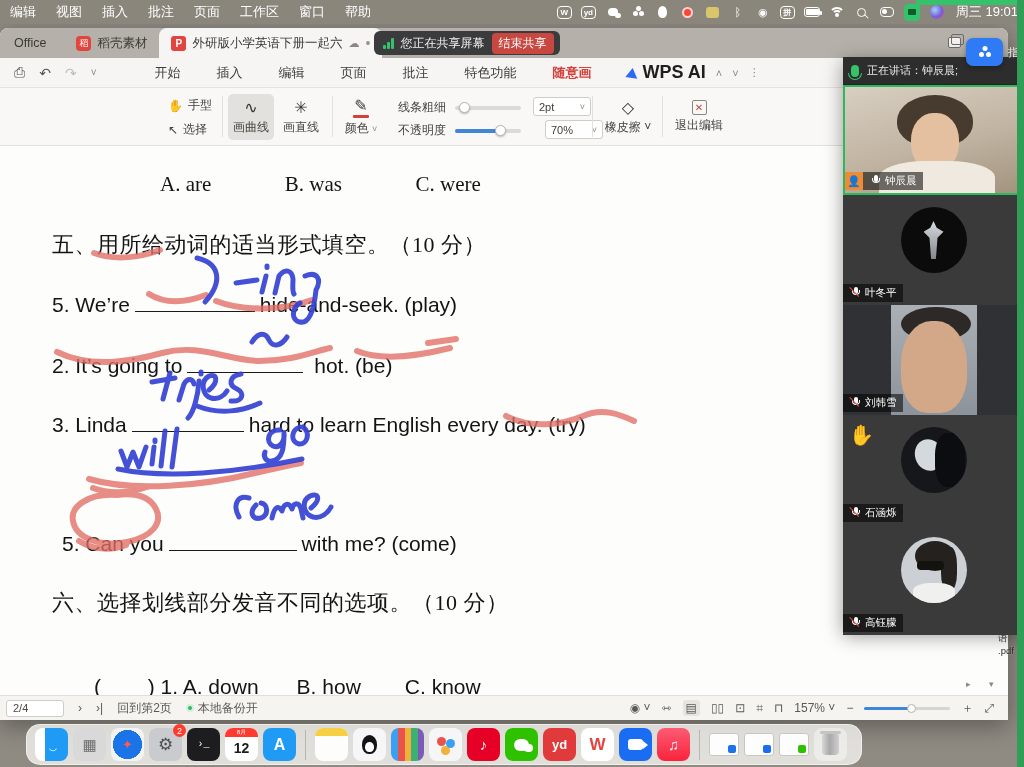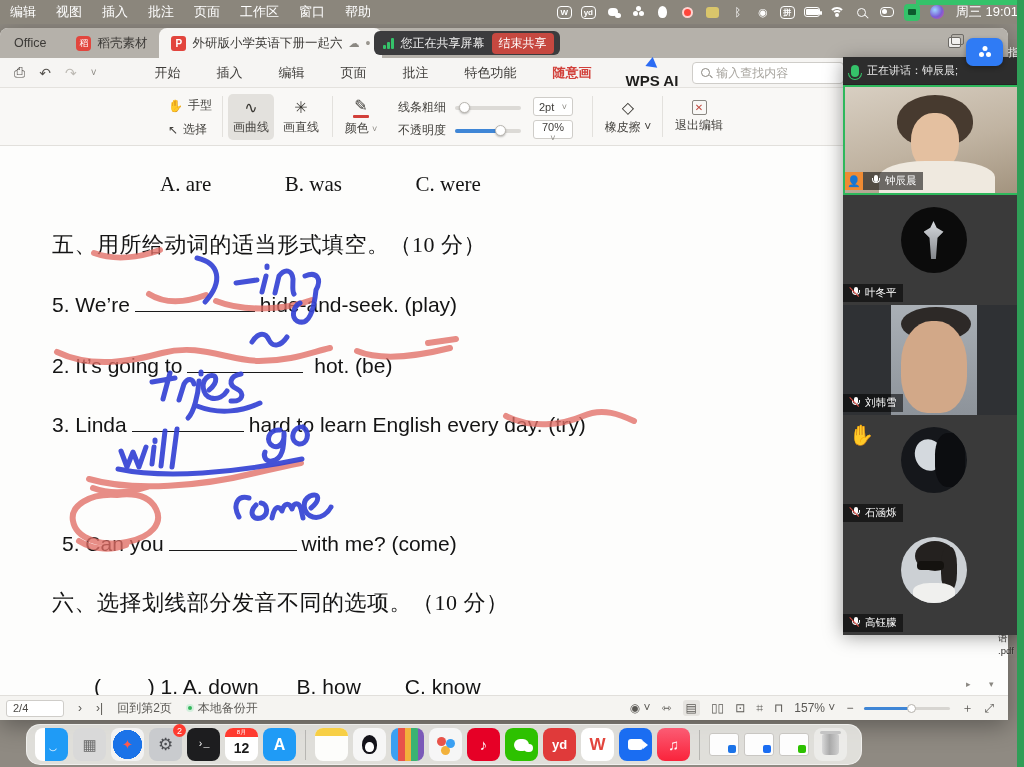--- a/index.html
+++ b/index.html
@@ -55,40 +55,40 @@
   .sharetxt{color:#f2f2f2;font-size:12px;}
   .stopbtn{background:#c64840;color:#fff;font-size:12px;border-radius:4px;padding:2px 7px;}
   .restore{width:13px;height:11px;border:1.4px solid #6e6b66;border-radius:2px;position:relative;background:#f3f2f0;}
   .restore::before{content:"";position:absolute;left:2px;top:-4px;width:11px;height:9px;border:1.4px solid #6e6b66;border-radius:2px;}
   
   .ribbon{position:absolute;left:0;top:30px;width:100%;height:30px;background:#f6f5f3;display:flex;align-items:center;font-size:13px;color:#3f3d3a;border-bottom:1px solid #e4e2de;}
   .ricon{color:#55524e;font-size:14px;margin-left:14px;}
   .rtabs{display:flex;margin-left:40px;gap:0;}
   .rtab{padding:0 18px;color:#3f3d3a;}
   .rtab.red{color:#d2403a;font-weight:bold;}
-  .ai{display:flex;align-items:center;gap:5px;margin-left:16px;font-size:15px;font-weight:bold;color:#1f1e1c;flex-direction:column;}
+  .ai{display:flex;align-items:center;gap:5px;margin-left:16px;font-size:18px;font-weight:bold;color:#1f1e1c;}
   .ai i{width:0;height:0;border-left:6px solid transparent;border-right:6px solid transparent;border-bottom:10px solid #2b6bf3;transform:rotate(8deg);}
   .searchbox{display:flex;align-items:center;gap:6px;margin-left:14px;width:152px;height:22px;border:1px solid #cfcdc9;border-radius:4px;background:#fff;padding:0 8px;}
   .searchbox .smag{width:9px;height:9px;border:1.5px solid #8a8781;border-radius:50%;position:relative;flex:0 0 auto;}
   .searchbox .smag::after{content:"";position:absolute;width:4px;border-top:1.5px solid #8a8781;right:-4px;bottom:-1px;transform:rotate(45deg);}
   .searchbox input{border:0;outline:0;width:110px;font-size:12px;color:#333;background:transparent;}
   .searchbox input::placeholder{color:#a7a49e;}
   .chev{color:#8a8781;font-size:11px;margin-left:10px;}
   
   .paintbar{position:absolute;left:0;top:60px;width:100%;height:58px;background:#f9f8f6;border-bottom:1px solid #e2e0dc;font-size:12px;color:#44423e;}
   .vsep{position:absolute;top:8px;bottom:8px;width:1px;background:#e3e1dd;}
   .tool2{position:absolute;display:flex;align-items:center;gap:5px;}
   .bigbtn{position:absolute;width:46px;height:46px;top:6px;border-radius:5px;display:flex;flex-direction:column;align-items:center;justify-content:center;gap:2px;}
   .bigbtn.sel{background:#e3e1dd;}
   .bigbtn .g{font-size:16px;color:#3a3833;height:18px;line-height:18px;}
   .colorbtn .bar{width:16px;height:3px;background:#d2403a;border-radius:1px;margin-top:-2px;}
   .slider{position:absolute;height:4px;background:#dcdad6;border-radius:2px;}
   .slider .fill{position:absolute;left:0;top:0;height:4px;background:#3f86d6;border-radius:2px;}
   .slider .knob{position:absolute;top:-4px;width:11px;height:11px;border-radius:50%;background:#fff;border:1px solid #b9b6b0;box-shadow:0 1px 2px rgba(0,0,0,.25);}
-  .ddbox{position:absolute;width:40px;height:19px;border:1px solid #cfcdc9;border-radius:3px;background:#fff;font-size:11px;color:#3f3d3a;display:flex;align-items:center;justify-content:space-between;padding:0 5px;}
+  .ddbox{position:absolute;width:58px;height:19px;border:1px solid #cfcdc9;border-radius:3px;background:#fff;font-size:11px;color:#3f3d3a;display:flex;align-items:center;justify-content:space-between;padding:0 5px;}
   .ddbox i{color:#8a8781;font-size:9px;}
   .exitx{width:15px;height:15px;border:1.3px solid #8a8781;border-radius:2px;color:#c0493f;font-size:10px;display:flex;align-items:center;justify-content:center;}
   
   .docarea{position:absolute;left:0;top:118px;width:100%;height:549px;background:#fdfdfc;overflow:hidden;}
   .dline{position:absolute;white-space:pre;font-family:"Liberation Serif",serif;font-size:21px;color:#141414;}
   .dline.cn{font-size:22px;letter-spacing:.5px;}
   .blank{display:inline-block;border-bottom:1.6px solid #1a1a1a;height:3px;vertical-align:baseline;margin:0 5px;}
   .ul{text-decoration:underline;text-underline-offset:3px;}
   .grp{margin-left:38px;text-decoration:underline;}
   .hand-svg{position:absolute;left:0;top:0;width:1024px;height:767px;pointer-events:none;z-index:3;}
@@ -261,24 +261,20 @@
         <span class="rtab">编辑</span>
         <span class="rtab">页面</span>
         <span class="rtab">批注</span>
         <span class="rtab">特色功能</span>
         <span class="rtab red">随意画</span>
       </div>
       <div class="ai">
           <i></i>
           <span>WPS AI</span>
         </div>
-      <div class="searchbox">
-        <span class="smag"></span>
-        <input placeholder="输入查找内容" style="">
-      </div>
       <span class="chev">˄</span>
       <span class="chev">˅</span>
       <span class="chev">⋮</span>
     </div>
 
     <div class="paintbar">
       <div class="tool2" style="left:168px;top:9px;">
         <span>✋</span>
           <span>手型</span>
       </div>
@@ -307,21 +303,21 @@
         </div>
       <div class="ab" style="left:398px;top:34px;font-size:12px;">不透明度</div>
       <div class="slider" style="left:455px;top:41px;width:66px;">
           <span class="fill" style="width:45px;"></span>
           <span class="knob" style="left:40px;"></span>
         </div>
       <div class="ddbox" style="left:533px;top:9px;">
           <span>2pt</span>
           <i>˅</i>
         </div>
-      <div class="ddbox" style="left:533px;top:32px;flex-direction:column;">
+      <div class="ddbox" style="left:545px;top:32px;">
           <span>70%</span>
           <i>˅</i>
         </div>
       <div class="vsep" style="left:592px;"></div>
       <div class="bigbtn" style="left:600px;width:56px;">
         <span class="g">◇</span>
         <span>橡皮擦 ˅</span>
       </div>
       <div class="vsep" style="left:662px;"></div>
       <div class="bigbtn" style="left:670px;width:58px;">

